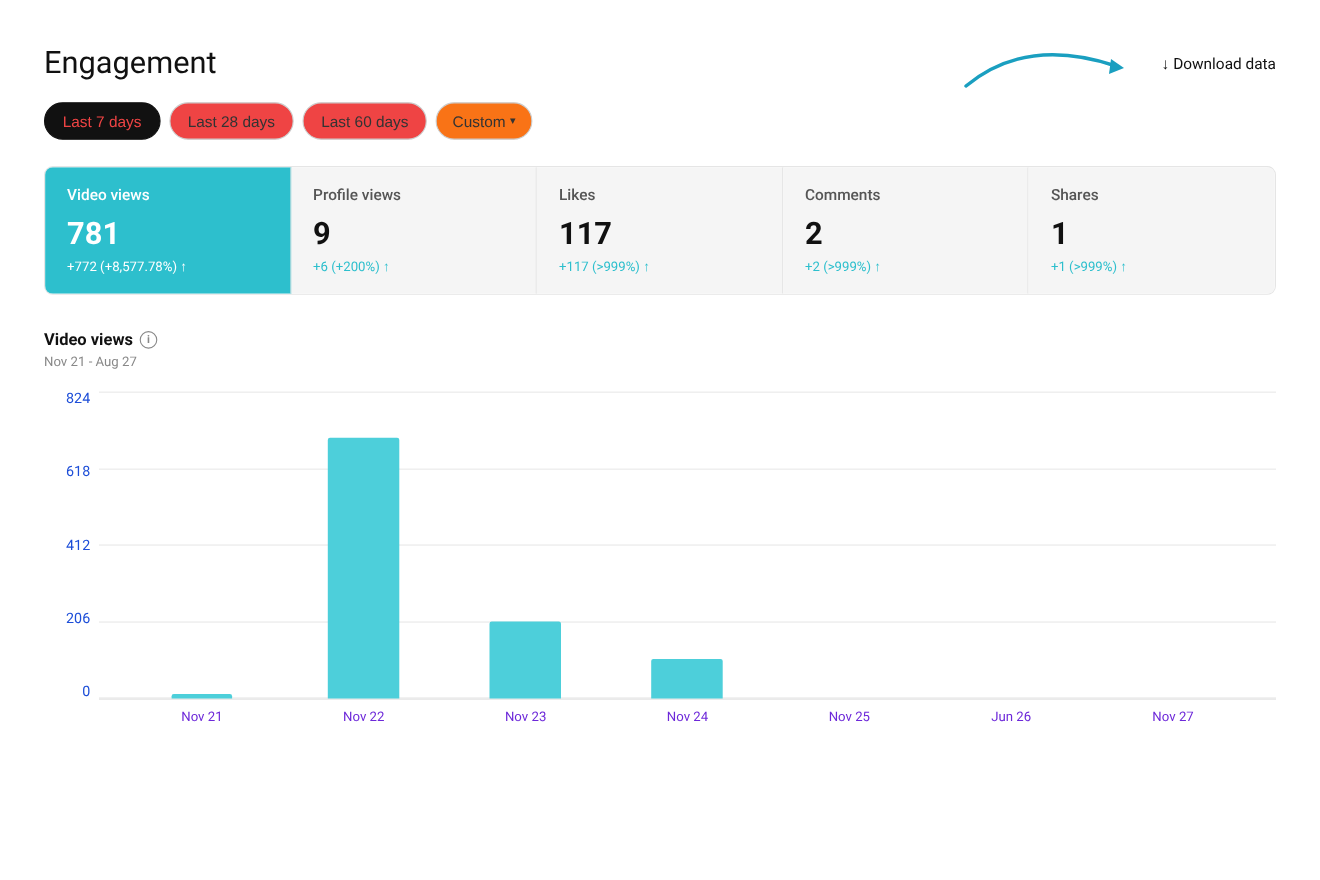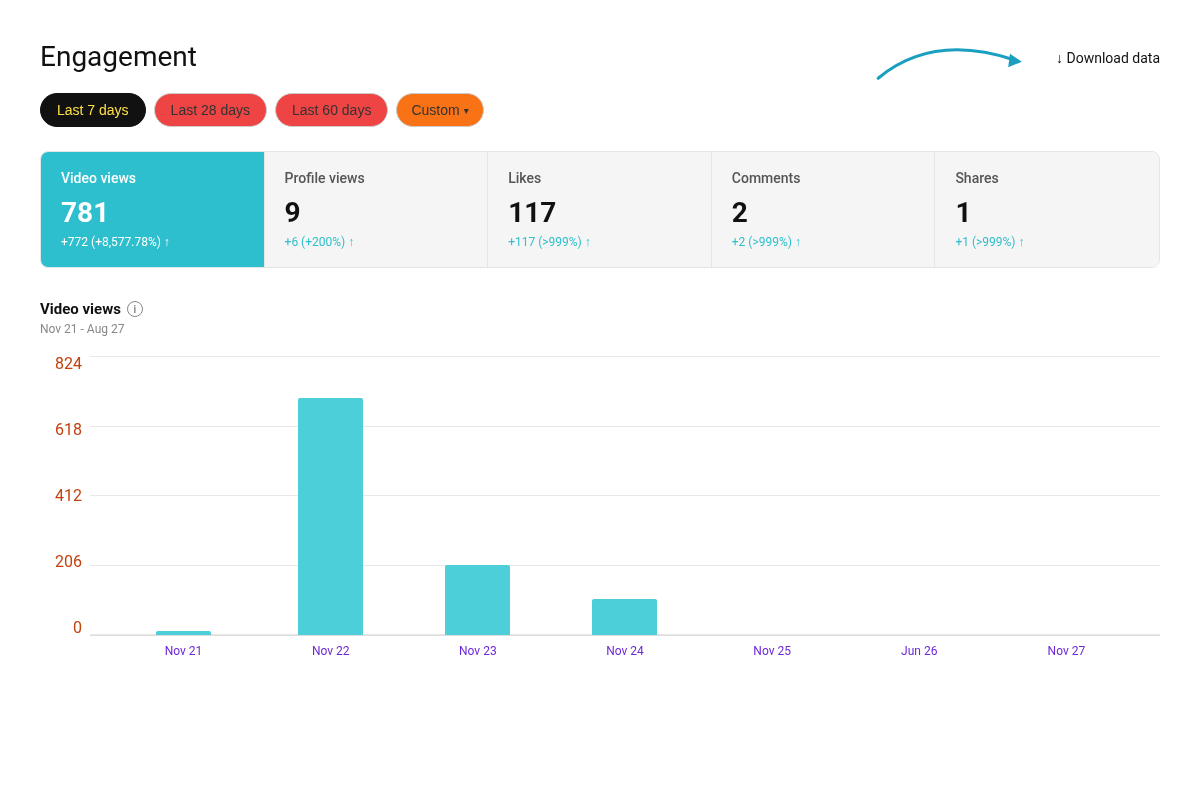--- a/index.html
+++ b/index.html
@@ -57,21 +57,21 @@
       border-radius: 20px;
       border: 1px solid #ccc;
       background: #ef4444;
       font-size: 14px;
       cursor: pointer;
       color: #333;
     }
 
     .filter-btn.active {
       background: #111;
-      color: #fde047;
+      color: #ef4444;
       border-color: #111;
     }
 
     .filter-btn-custom {
       display: flex;
       align-items: center;
       gap: 4px;
       padding: 8px 14px;
       border-radius: 20px;
       border: 1px solid #ccc;
@@ -232,22 +232,22 @@
       display: flex;
       flex-direction: column;
       justify-content: space-between;
       padding-bottom: 0;
       height: 100%;
       align-items: flex-end;
       padding-right: 8px;
     }
 
     .y-label {
-      font-size: 16px;
-      color: #c2410c;
+      font-size: 13px;
+      color: #1d4ed8;
       line-height: 1;
     }
 
     .x-axis {
       display: flex;
       justify-content: space-around;
       margin-top: 8px;
       padding: 0 20px;
       padding-left: 70px;
     }

